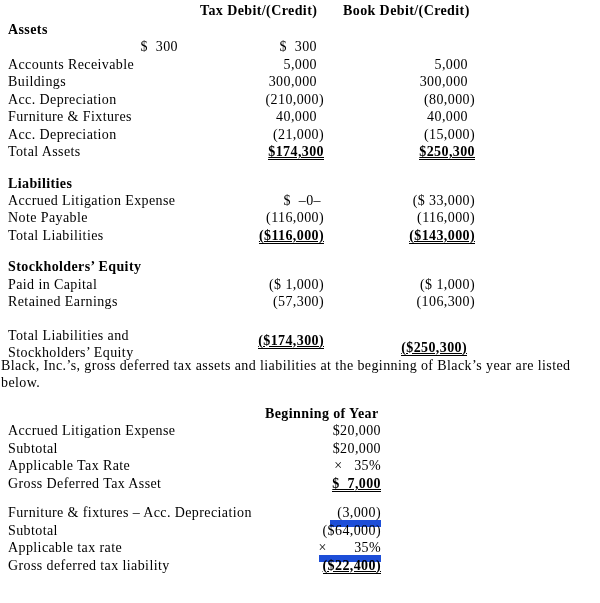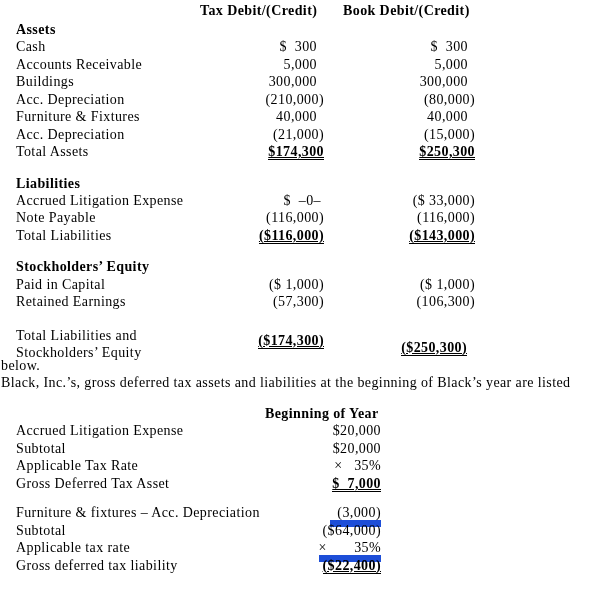--- a/index.html
+++ b/index.html
@@ -11,21 +11,21 @@
   .page{position:relative;width:600px;height:603px;overflow:hidden;}
   .abs{position:absolute;left:0;right:0;}
   #t1{top:3px;}
   #para{top:357px;line-height:17.45px;padding-left:1px;}
   #t2{top:405px;}
   .hdr-row{position:relative;height:18px;font-weight:bold;}
   .h1{position:absolute;left:200px;top:0;white-space:pre;}
   .h2{position:absolute;left:343px;top:0;white-space:pre;}
   .r{display:grid;grid-template-columns:185px 139px 151px;height:17.45px;line-height:17.45px;}
   .r2{display:grid;grid-template-columns:185px 139px 151px;height:35px;line-height:17.45px;margin-top:16px;}
-  .lbl{padding-left:16px;white-space:pre;font-family:Liberation Serif, serif;}
+  .lbl{padding-left:8px;white-space:pre;font-family:Liberation Serif, serif;}
   .c2,.c3{text-align:right;white-space:pre;}
   .np{padding-right:7px;}
   .np2{padding-right:3px;}
   .sec{font-weight:bold;}
   .dblu{font-weight:bold;text-decoration:underline;border-bottom:1px solid #000;}
   .gap{height:14px;}
   .gap2{height:12px;}
   .r2 .c2 .dblu{position:relative;top:5px;}
   .r2 .c3 .dblu{position:relative;top:12px;right:8px;}
   .t2hdr{font-weight:bold;margin-left:265px;height:17.45px;line-height:17.45px;white-space:pre;}
@@ -44,21 +44,20 @@
       <span class="h1">Tax Debit/(Credit)</span>
       <span class="h2">Book Debit/(Credit)</span>
     </div>
 
     <div class="r">
       <span class="lbl sec">Assets</span>
       <span class="c2"></span>
         <span class="c3"></span>
     </div>
     <div class="r">
-      <span class="lbl">Cash</span>
       <span class="c2 np">$  300</span>
       <span class="c3 np">$  300</span>
     </div>
     <div class="r">
       <span class="lbl">Accounts Receivable</span>
       <span class="c2 np">5,000</span>
       <span class="c3 np">5,000</span>
     </div>
     <div class="r">
       <span class="lbl">Buildings</span>
@@ -127,22 +126,22 @@
       <span class="c3">(106,300)</span>
     </div>
     <div class="r2">
       <span class="lbl"><span>Total Liabilities and</span><br><span>Stockholders’ Equity</span></span>
       <span class="c2"><span class="dblu">($174,300)</span></span>
       <span class="c3"><span class="dblu">($250,300)</span></span>
     </div>
   </div>
 
   <div class="abs" id="para">
+    <div>Black, Inc.’s, gross deferred tax assets and liabilities at the beginning of Black’s year are listed</div>
     <div>below.</div>
-    <div>Black, Inc.’s, gross deferred tax assets and liabilities at the beginning of Black’s year are listed</div>
   </div>
 
   <div class="abs" id="t2">
     <div class="t2hdr">Beginning of Year</div>
 
     <div class="q">
       <span class="lbl">Accrued Litigation Expense</span>
       <span class="v2">$20,000</span>
     </div>
     <div class="q">

